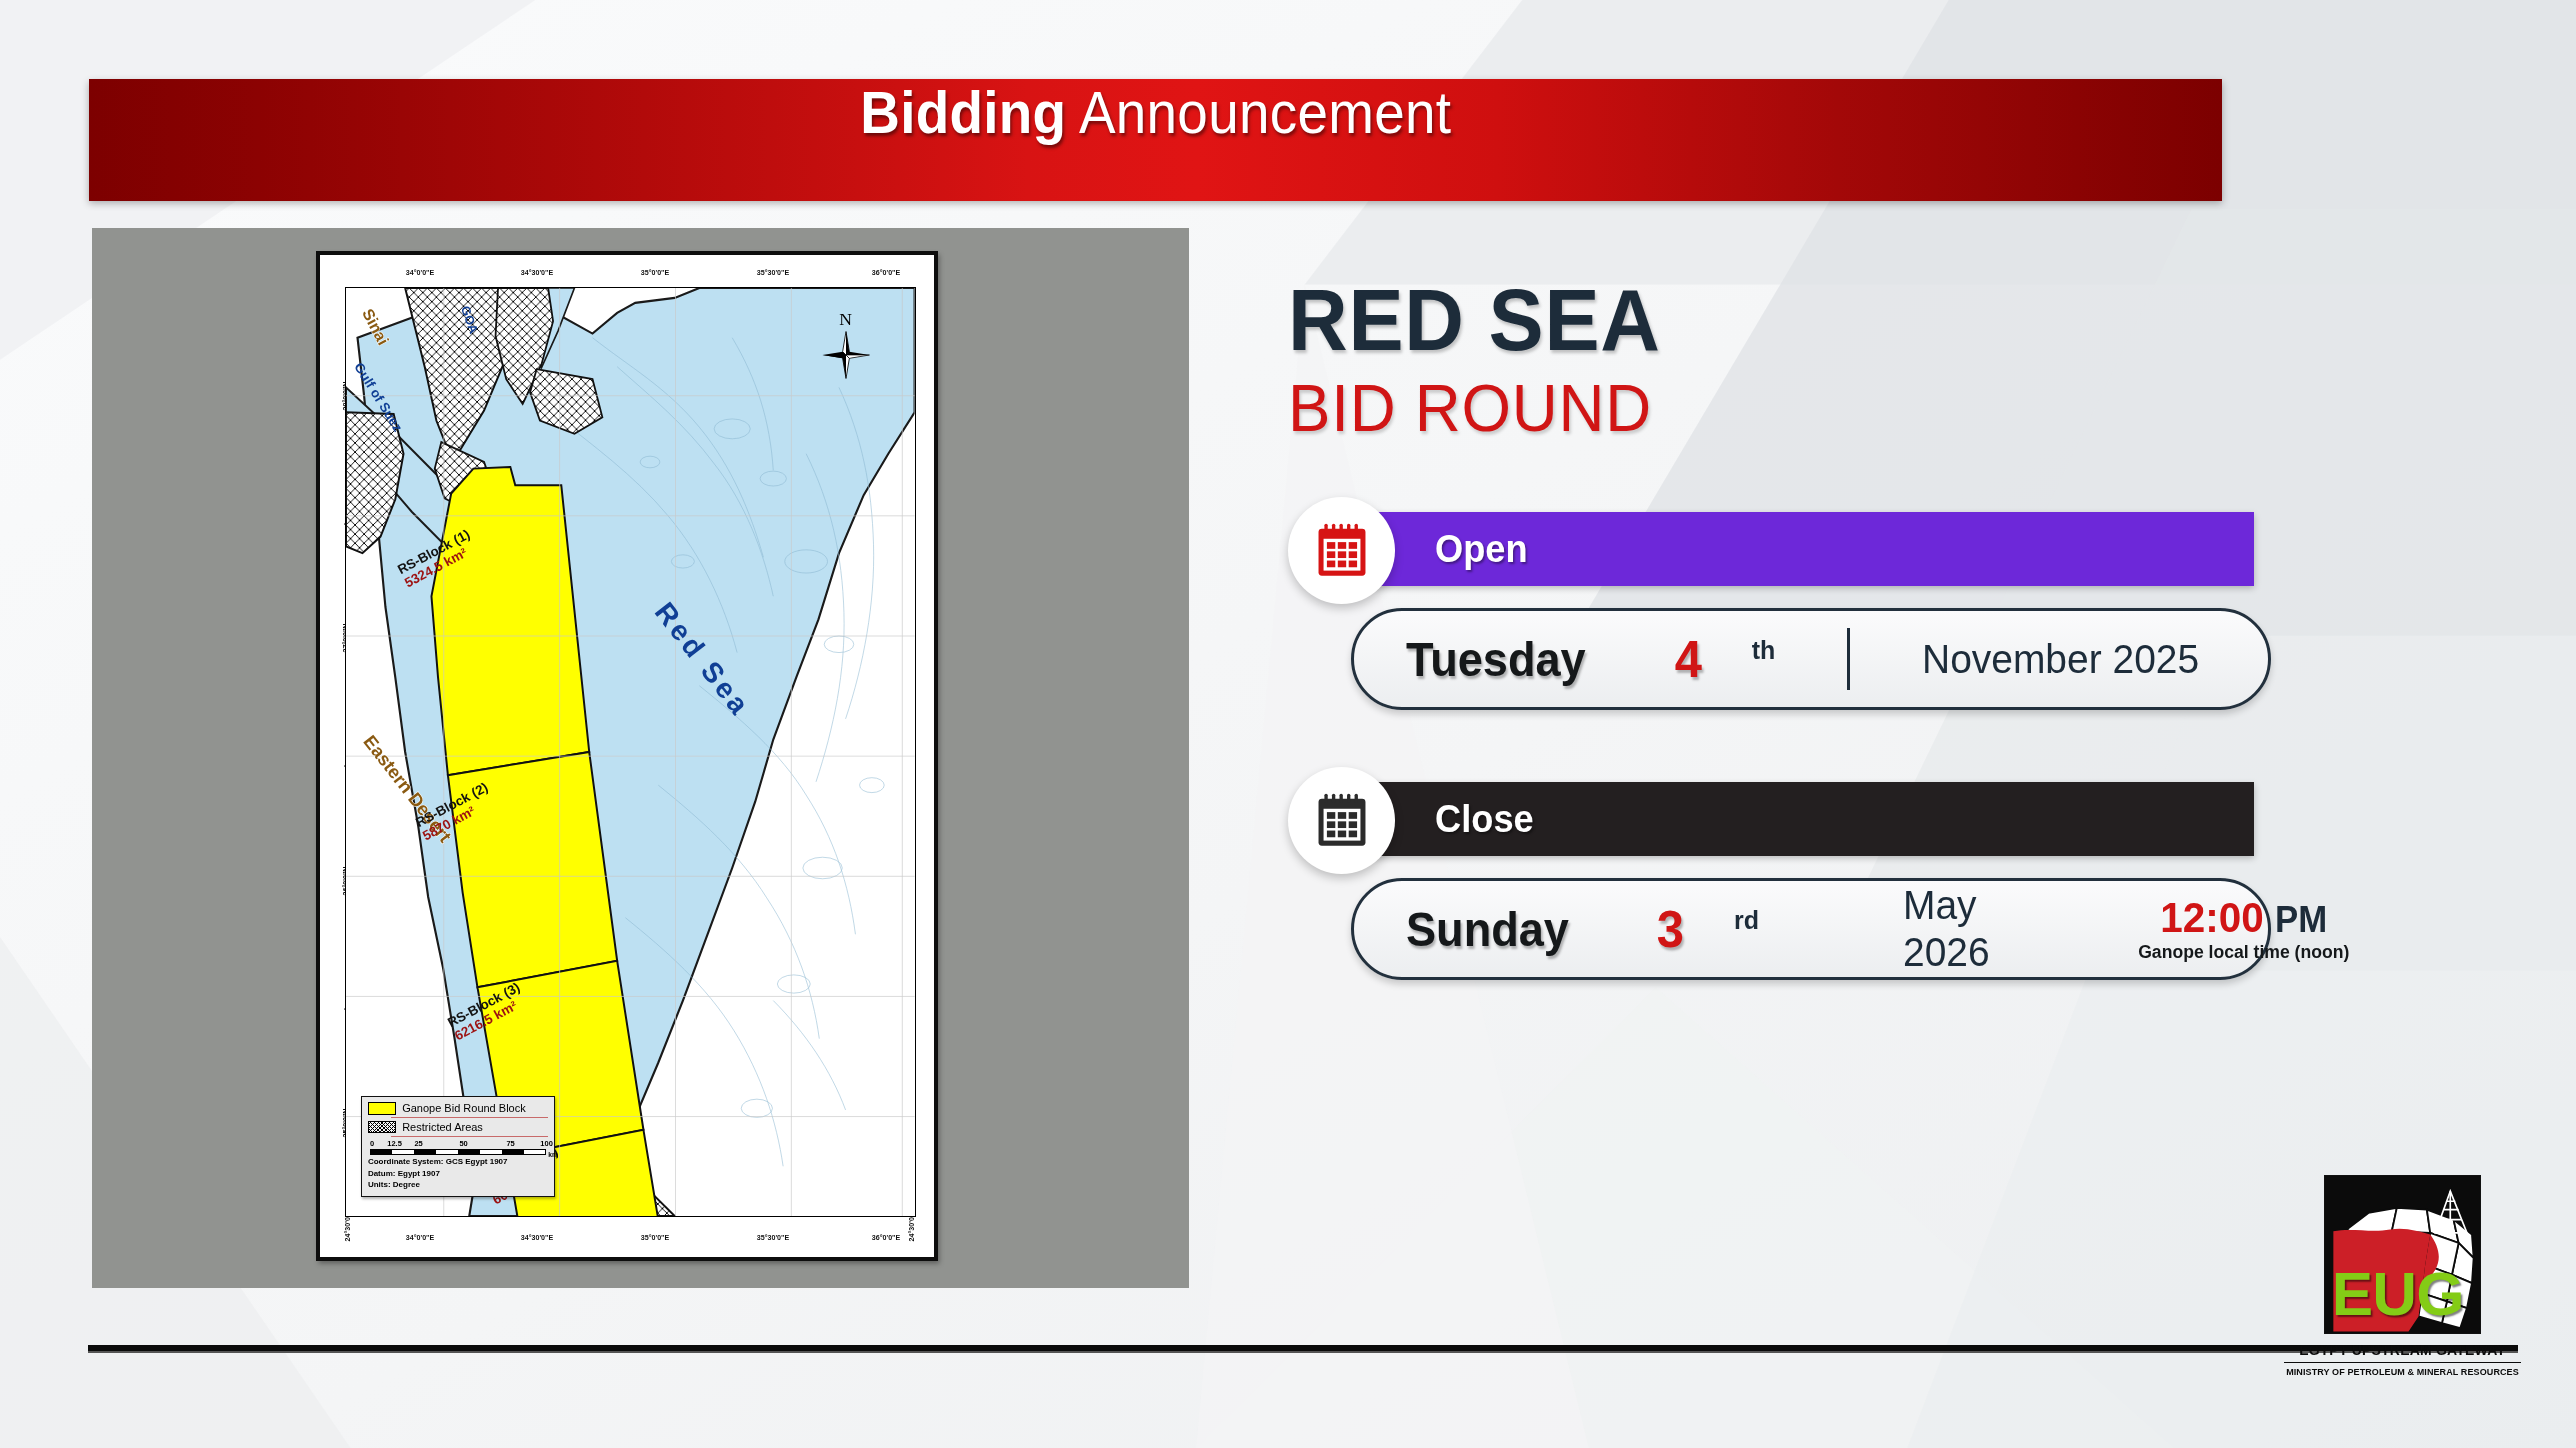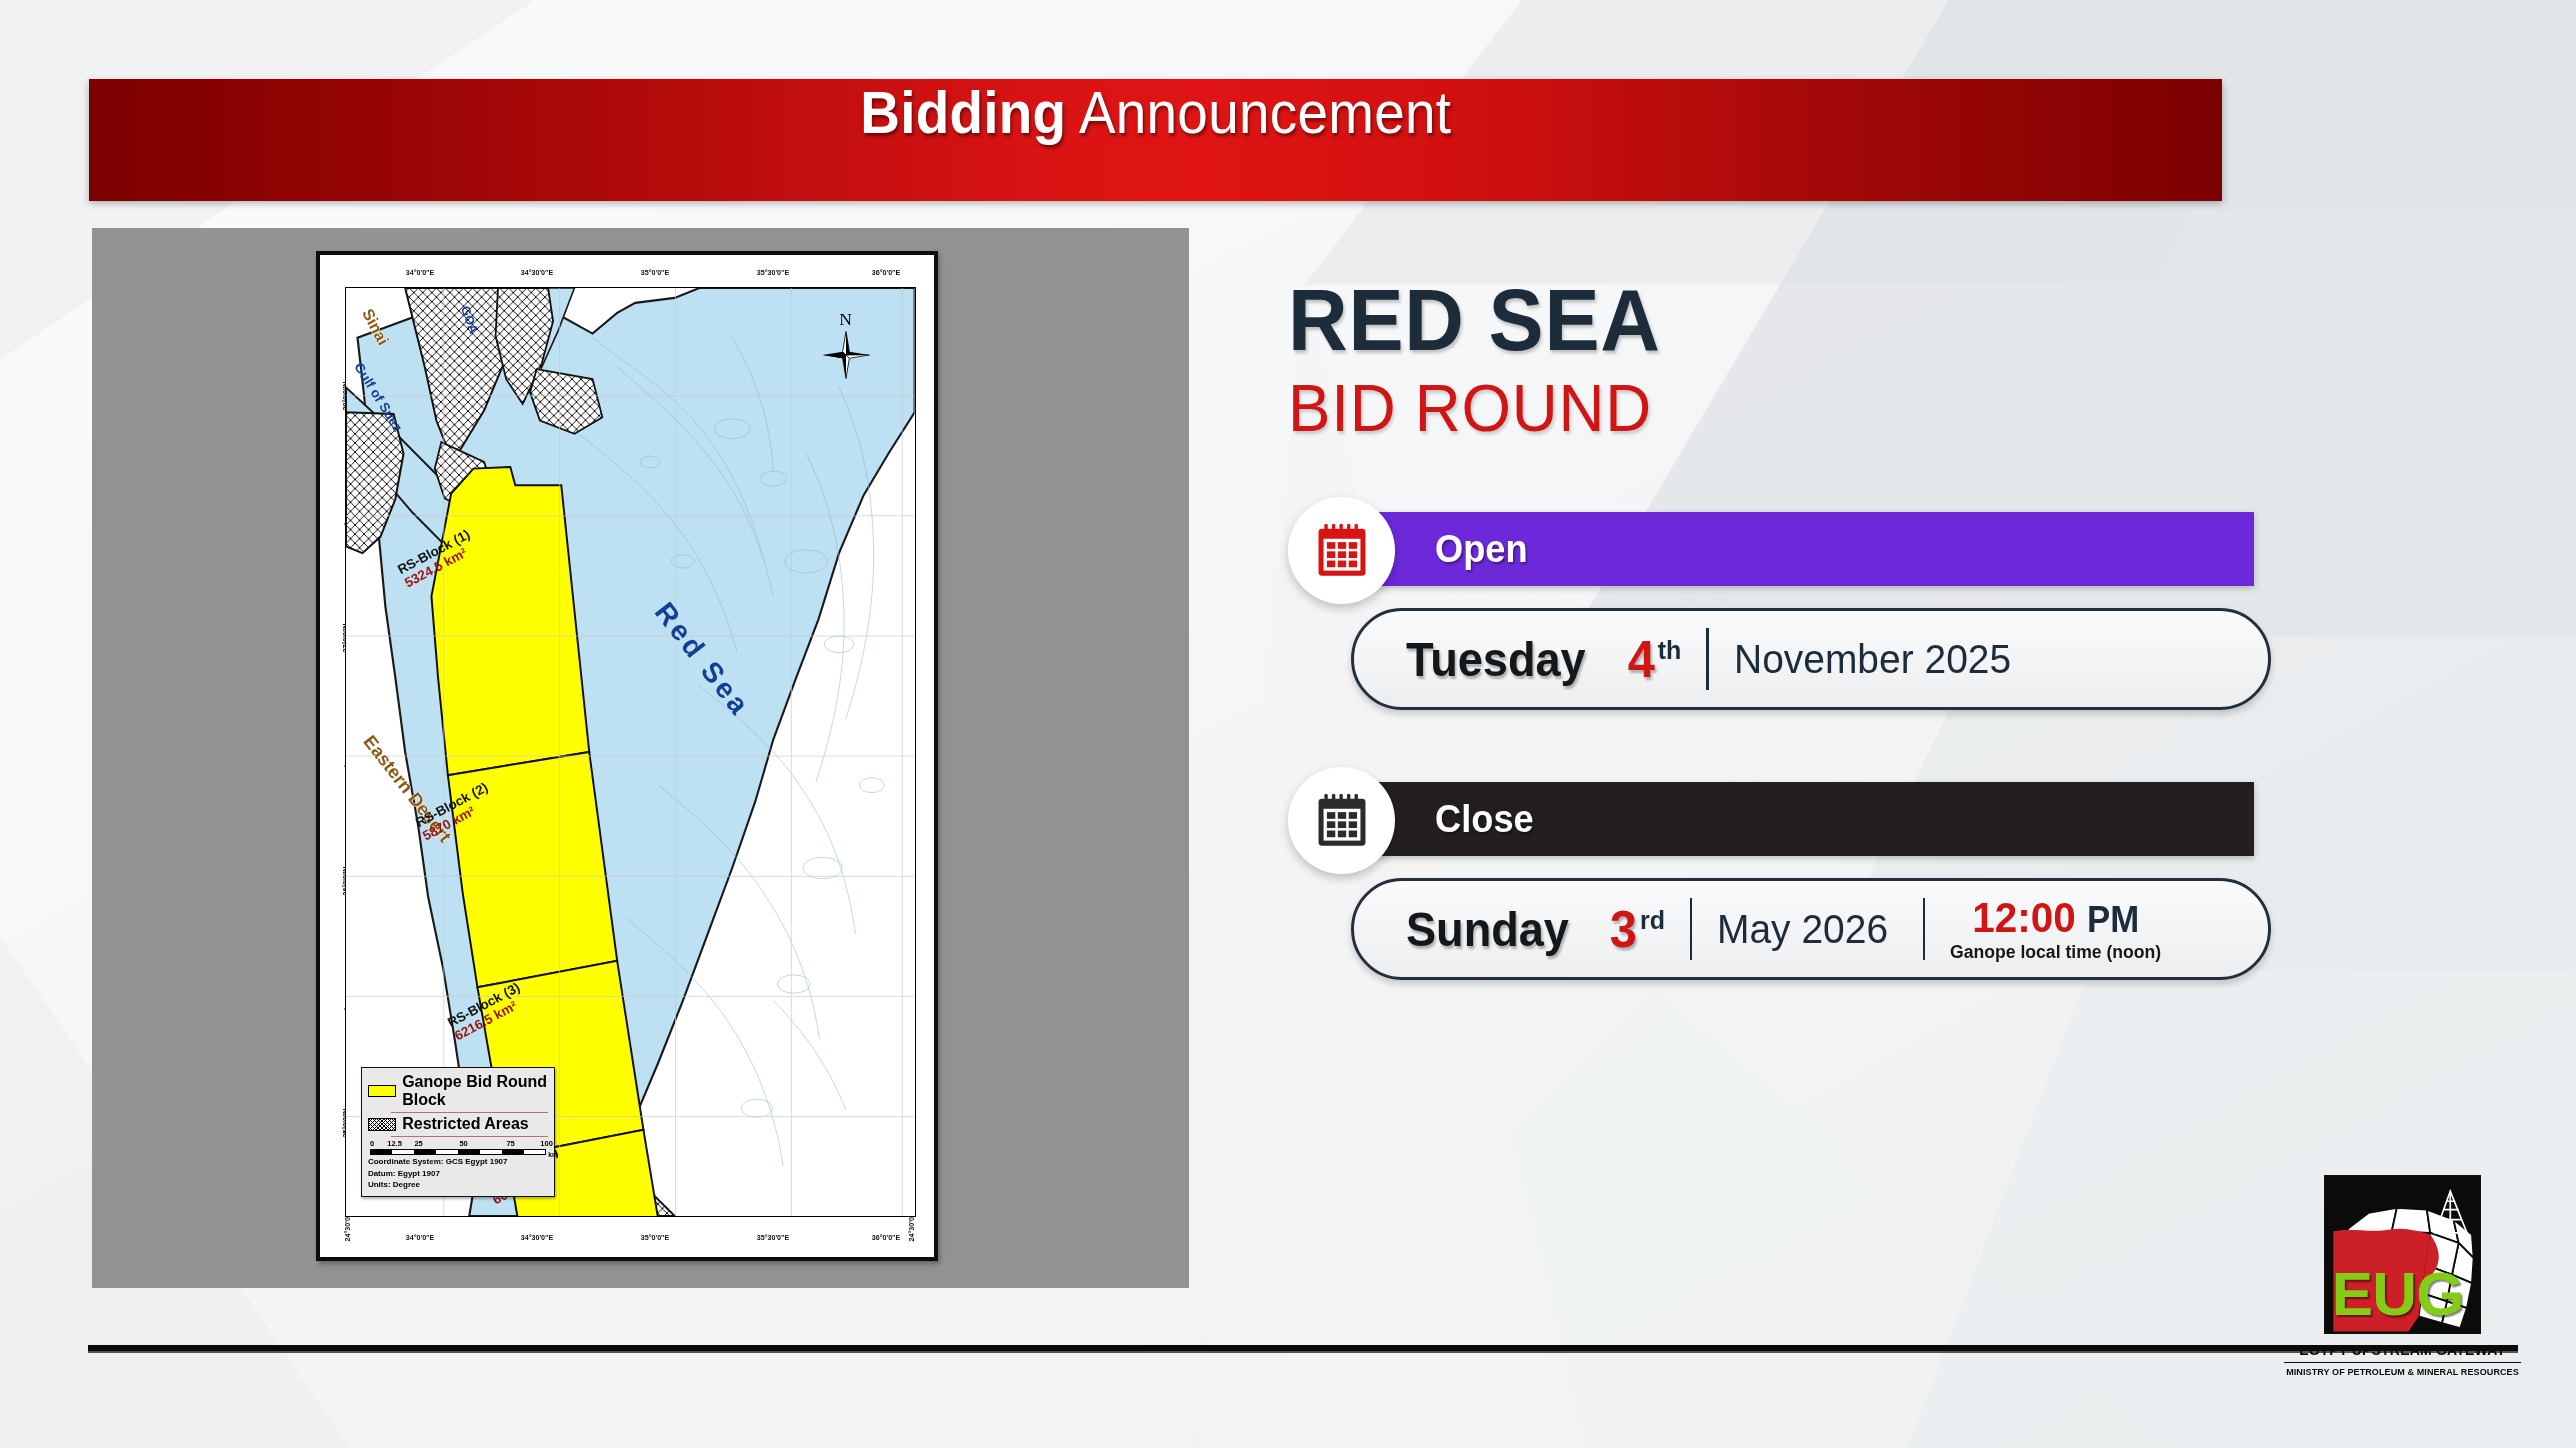--- a/index.html
+++ b/index.html
@@ -125,21 +125,21 @@
   .legend-swatch-yellow {
     width: 28.4px; height: 12.5px; background: #ffff00; border: 1.2px solid #000; flex: none;
   }
   .legend-swatch-hatch {
     width: 28.4px; height: 12.5px; border: 1.2px solid #000; flex: none;
     background-color: #f4f4f4;
     background-image:
       repeating-linear-gradient(45deg,  transparent 0 2px, #000 2px 2.7px),
       repeating-linear-gradient(-45deg, transparent 0 2px, #000 2px 2.7px);
   }
-  .legend-text { font-size: 16px; font-weight: 700; color: #000; }
+  .legend-text { font-size: 11px; font-weight: 400; color: #000; text-align: right; }
   .legend-sep { height: 1.1px; background: #c86a6a; margin: 2.5px 0 2.5px 23.4px; }
 
   #scalebar-wrap { margin-top: 1.7px; }
   #scalebar-numbers { position: relative; height: 9.2px; margin-left: 1.7px; }
   .sb-num {
     position: absolute; top: 0; font-size: 7.5px; font-weight: 700; color: #000;
     transform: translateX(-50%);
   }
   #scalebar-bar {
     position: relative; height: 5.9px; margin: 0.8px 1.7px 0 1.7px;
@@ -193,20 +193,21 @@
 
   .date-pill {
     position: relative;
     margin-top: 22px; margin-left: 63px;
     width: 920px; height: 102px;
     border: 3.3px solid #22303d;
     border-radius: 51px;
     background: linear-gradient(180deg,#fbfbfc 0%, #eceef0 100%);
     display: flex; align-items: center;
     box-shadow: 0 4.2px 7.5px rgba(0,0,0,.18);
+    gap: 47px;
   }
   .pill-day {
     font-size: 48px; font-weight: 700; color: #15181a;
     margin-left: 52px; transform: scaleX(.94); transform-origin: left;
     text-shadow: 1.7px 2.5px 2.5px rgba(0,0,0,.28);
   }
   .pill-num {
     font-size: 52px; font-weight: 700; color: #d01515;
     margin-left: 30px; transform: scaleX(.94);
     text-shadow: 1.7px 2.5px 2.5px rgba(0,0,0,.28);

